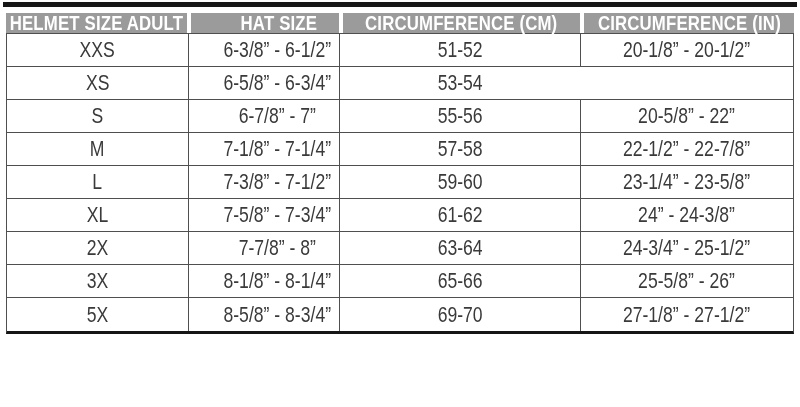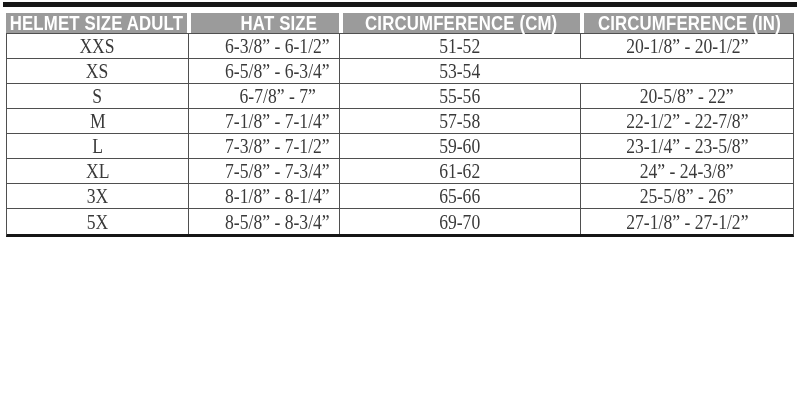--- a/index.html
+++ b/index.html
@@ -40,21 +40,21 @@
   .c1 { width: 19.2%; padding-left: 27px; }
   .c2 { width: 30.7%; }
   .c3 { width: 27.1%; }
 
   .tbody {
     border-left: 1px solid var(--grid);
     border-right: 1px solid var(--grid);
     border-top: 1px solid var(--grid);
     border-bottom: 3px solid var(--heavy);
   }
-  .row { display: flex; height: 25px; border-bottom: 1px solid var(--grid); font-family: Liberation Serif, serif; }
+  .row { display: flex; height: 33px; border-bottom: 1px solid var(--grid); }
   .row:last-child { border-bottom: none; }
   .cell {
     display: flex; align-items: center; justify-content: center;
     font-size: 22px; color: var(--body-text);
   }
   .cell + .cell { border-left: 1px solid var(--grid); }
 
   
   .cond { display: inline-block; transform: scaleX(0.8); white-space: nowrap; }
 </style>
@@ -157,20 +157,34 @@
           </div>
           <div class="cell c2">
             <span class="cond">61-62</span>
           </div>
           <div class="cell c3">
             <span class="cond">24” - 24-3/8”</span>
           </div>
         </div>
         <div class="row">
           <div class="cell c0">
+            <span class="cond">2X</span>
+          </div>
+          <div class="cell c1">
+            <span class="cond">7-7/8” - 8”</span>
+          </div>
+          <div class="cell c2">
+            <span class="cond">63-64</span>
+          </div>
+          <div class="cell c3">
+            <span class="cond">24-3/4” - 25-1/2”</span>
+          </div>
+        </div>
+        <div class="row">
+          <div class="cell c0">
             <span class="cond">3X</span>
           </div>
           <div class="cell c1">
             <span class="cond">8-1/8” - 8-1/4”</span>
           </div>
           <div class="cell c2">
             <span class="cond">65-66</span>
           </div>
           <div class="cell c3">
             <span class="cond">25-5/8” - 26”</span>

